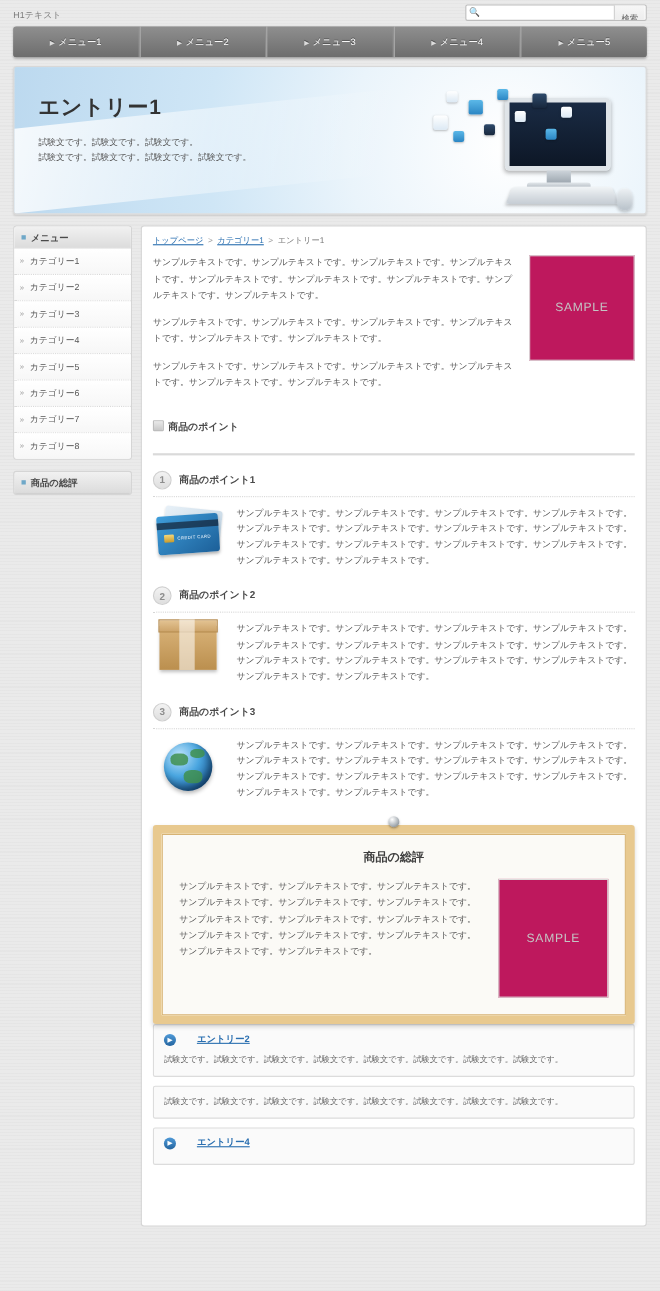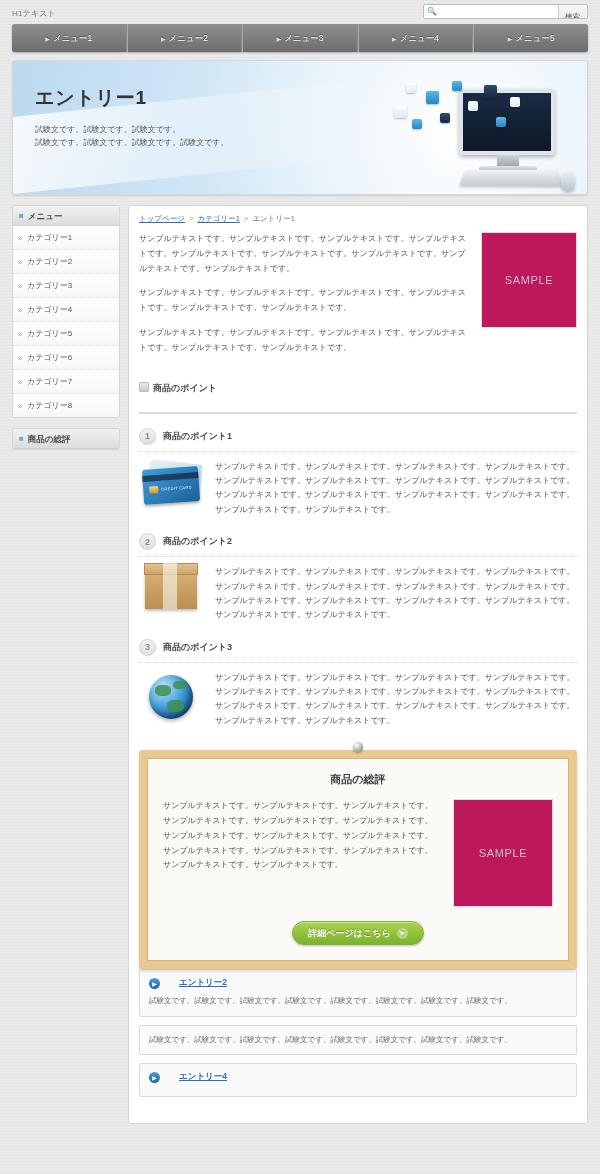--- a/index.html
+++ b/index.html
@@ -527,24 +527,20 @@
       </div>
 
       <div class="sum-wrap">
         <div class="pin"></div>
         <div class="sum-frame">
           <div class="sum-title">商品の総評</div>
           <div class="sum-body">
             <div class="sum-text">サンプルテキストです。サンプルテキストです。サンプルテキストです。サンプルテキストです。サンプルテキストです。サンプルテキストです。サンプルテキストです。サンプルテキストです。サンプルテキストです。サンプルテキストです。サンプルテキストです。サンプルテキストです。サンプルテキストです。サンプルテキストです。</div>
             <div class="sample-box big">SAMPLE</div>
           </div>
-          <button class="cta">
-            <span>詳細ページはこちら</span>
-            <span class="go">➤</span>
-          </button>
         </div>
       </div>
 
 
       <div class="rel-item">
         <div class="rel-title">
           <span class="rel-dot">▶</span>
           <a href="#">エントリー2</a>
         </div>
         <div class="rel-text">試験文です。試験文です。試験文です。試験文です。試験文です。試験文です。試験文です。試験文です。</div>

